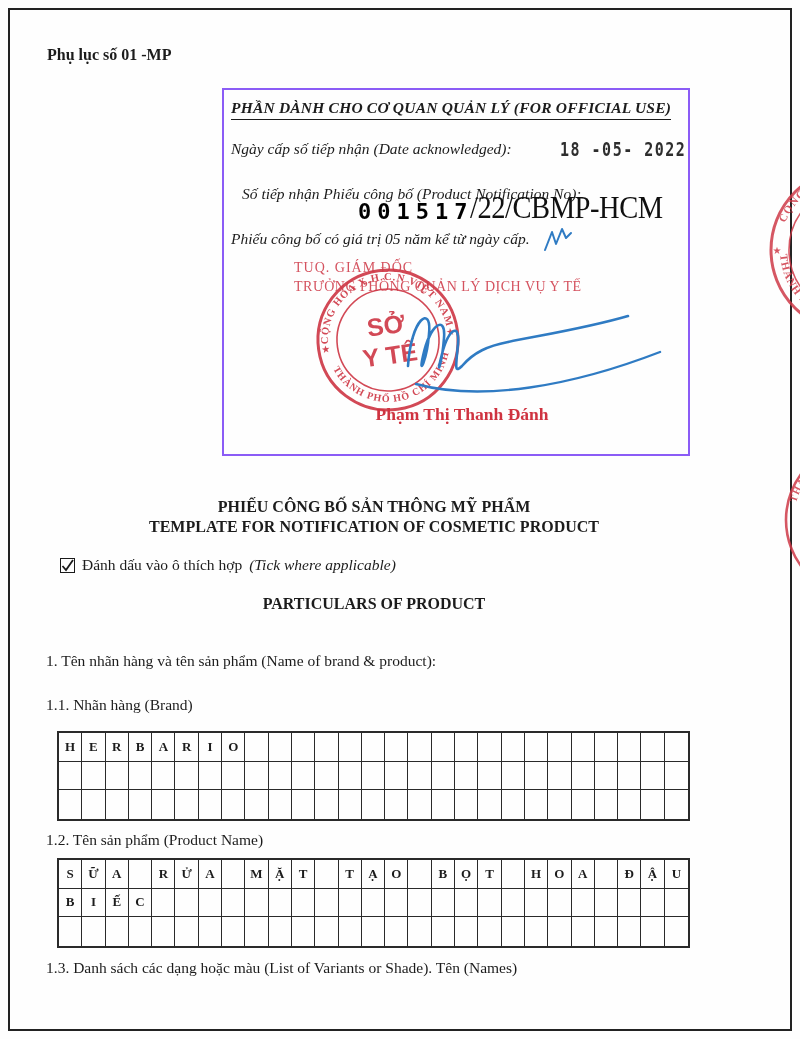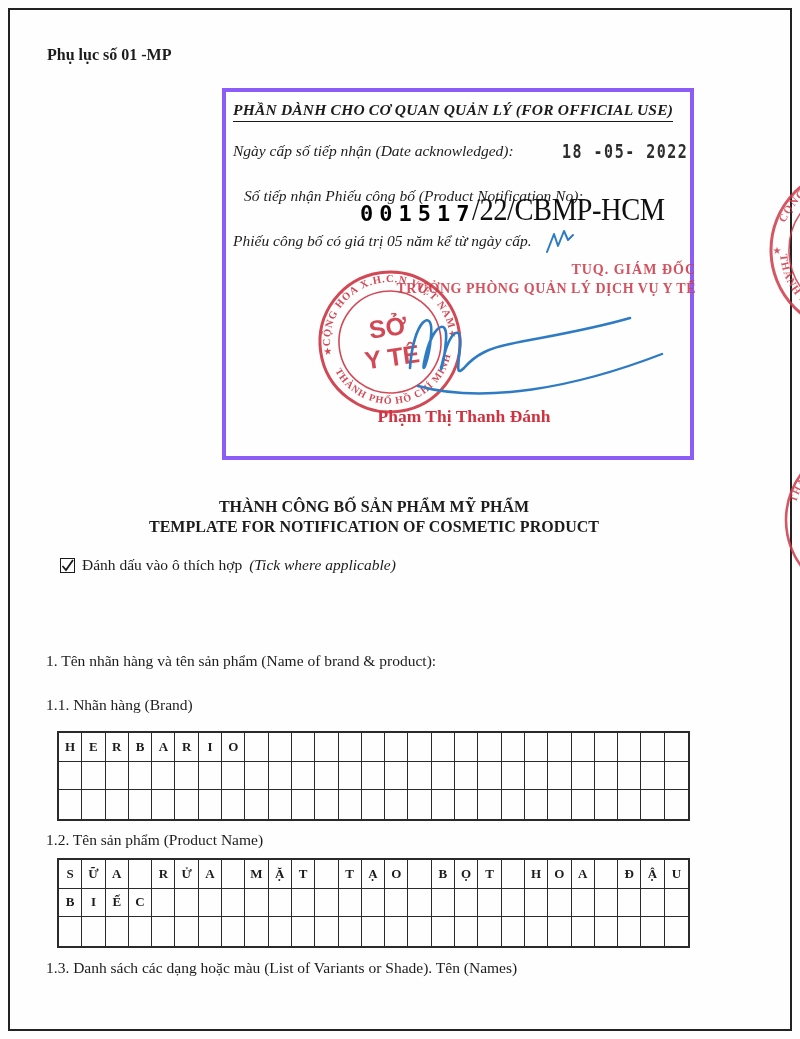--- a/index.html
+++ b/index.html
@@ -3,38 +3,38 @@
 <meta charset="utf-8">
 <style>
   html,body{margin:0;padding:0;background:#ffffff;}
   .page{position:relative;width:800px;height:1039px;background:#fefefe;overflow:hidden;
         font-family:"Liberation Serif","DejaVu Serif",serif;color:#1c1c1c;}
   .frame{position:absolute;inset:8px;border:2px solid #222;pointer-events:none;}
 
   .appendix{position:absolute;left:47px;top:46px;font-size:16px;font-weight:bold;}
 
   
-  .official-box{position:absolute;left:222px;top:88px;width:464px;height:364px;border:4px solid #8b5cf6;}
+  .official-box{position:absolute;left:222px;top:88px;width:464px;height:364px;border:2px solid #8b5cf6;}
   .box-header{position:absolute;left:7px;top:9px;font-style:italic;font-weight:600;font-size:15.5px;
               border-bottom:1.5px solid #1a1a1a;padding-bottom:2px;letter-spacing:.2px;white-space:nowrap;}
   .it{font-style:italic;}
   .date-label{position:absolute;left:7px;top:50px;font-size:15.5px;}
   .date-stamp{position:absolute;left:336px;top:48px;font-family:"DejaVu Sans Mono",monospace;
               font-weight:bold;font-size:15px;letter-spacing:1.5px;color:#2e2e2e;
               transform:scaleY(1.25);transform-origin:left top;}
   .notif-label{position:absolute;left:18px;top:95px;font-size:15.5px;}
   .notif-number{position:absolute;left:134px;top:109px;font-family:"DejaVu Sans Mono",monospace;
                 font-weight:bold;font-size:22px;letter-spacing:6px;color:#000000;}
   .notif-suffix{position:absolute;left:246px;top:100px;font-size:31px;color:#101010;
                 transform:scaleX(.92);transform-origin:left top;white-space:nowrap;letter-spacing:-.5px;}
   .validity{position:absolute;left:7px;top:140px;font-size:15.5px;}
   .mini-squiggle{position:absolute;left:318px;top:134px;}
 
-  .authority{position:absolute;left:70px;top:170px;width:400px;text-align:right;color:#d0404e;
-             font-weight:bold;opacity:.9;}
+  .authority{position:absolute;left:70px;top:170px;width:400px;text-align:left;color:#d0404e;
+             font-weight:normal;opacity:.9;}
   .authority-l1{font-size:14px;letter-spacing:1px;}
   .authority-l2{font-size:14px;letter-spacing:.5px;margin-top:3px;white-space:nowrap;}
 
   .round-stamp{position:absolute;left:90px;top:176px;opacity:.92;transform:rotate(-8deg);}
   .signature-svg{position:absolute;left:168px;top:198px;}
   .signer{position:absolute;left:58px;top:314px;width:360px;text-align:center;
           color:#cf3340;font-weight:bold;font-size:17.5px;}
 
   .partial-stamp{position:absolute;opacity:.85;}
 
@@ -138,35 +138,36 @@
     <circle cx="84" cy="82" r="62" fill="none" stroke="#cf3a48" stroke-width="1.5"></circle>
     <defs>
         <path id="parc2" d="M 14,82 A 70,70 0 0 1 154,82"></path>
       </defs>
     <text fill="#cf3a48" font-size="10" font-weight="bold" letter-spacing="1">
       <textPath href="#parc2" startOffset="8%">THÀNH PHỐ HỒ CHÍ MINH</textPath>
     </text>
   </svg>
 
   <div class="doc-title">
-    <div>THÀNH CÔNG BỐ SẢN PHẨM MỸ PHẨM</div>
+    <div>PHIẾU CÔNG BỐ SẢN THÔNG MỸ PHẨM</div>
     <div>TEMPLATE FOR NOTIFICATION OF COSMETIC PRODUCT</div>
   </div>
 
   <div class="tick-row">
     <span class="checkbox">
       <svg width="13" height="13" viewBox="0 0 13 13">
         <path d="M 1.5,7 L 5,11 L 12,1" fill="none" stroke="#1a1a1a" stroke-width="1.8"></path>
       </svg>
     </span>
     <span>Đánh dấu vào ô thích hợp</span>
     <span class="it">(Tick where applicable)</span>
   </div>
 
   <div class="section-heading">
+    <div>PARTICULARS OF PRODUCT</div>
   </div>
 
   <div class="item-label lbl-1">1. Tên nhãn hàng và tên sản phẩm (Name of brand &amp; product):</div>
   <div class="item-label lbl-11">1.1. Nhãn hàng (Brand)</div>
 
   <div class="char-grid grid-brand">
       <div class="grid-cell">H</div>
       <div class="grid-cell">E</div>
       <div class="grid-cell">R</div>
       <div class="grid-cell">B</div>

